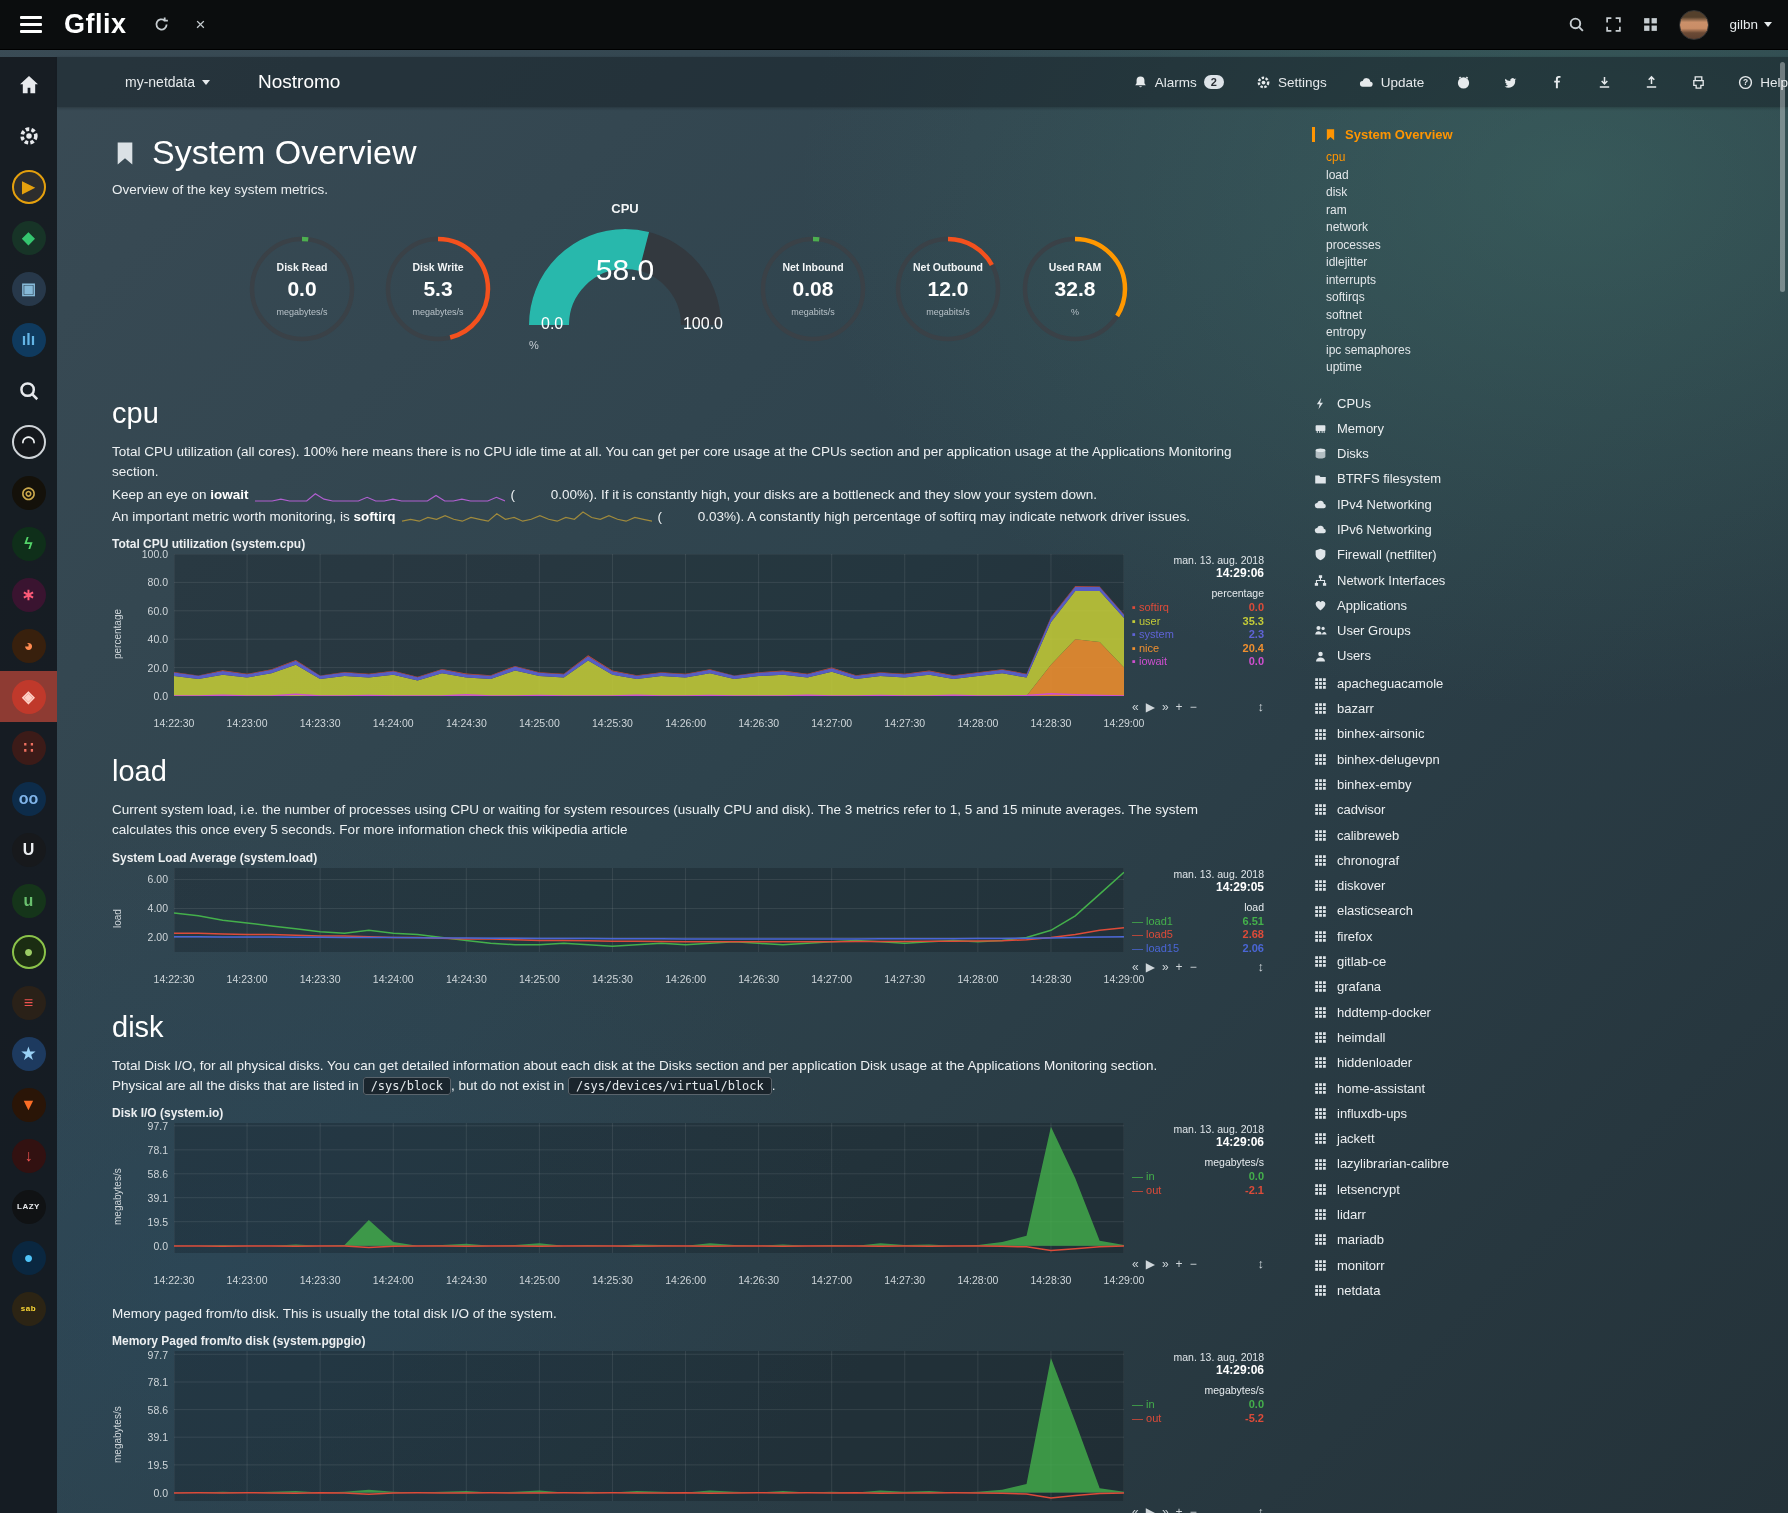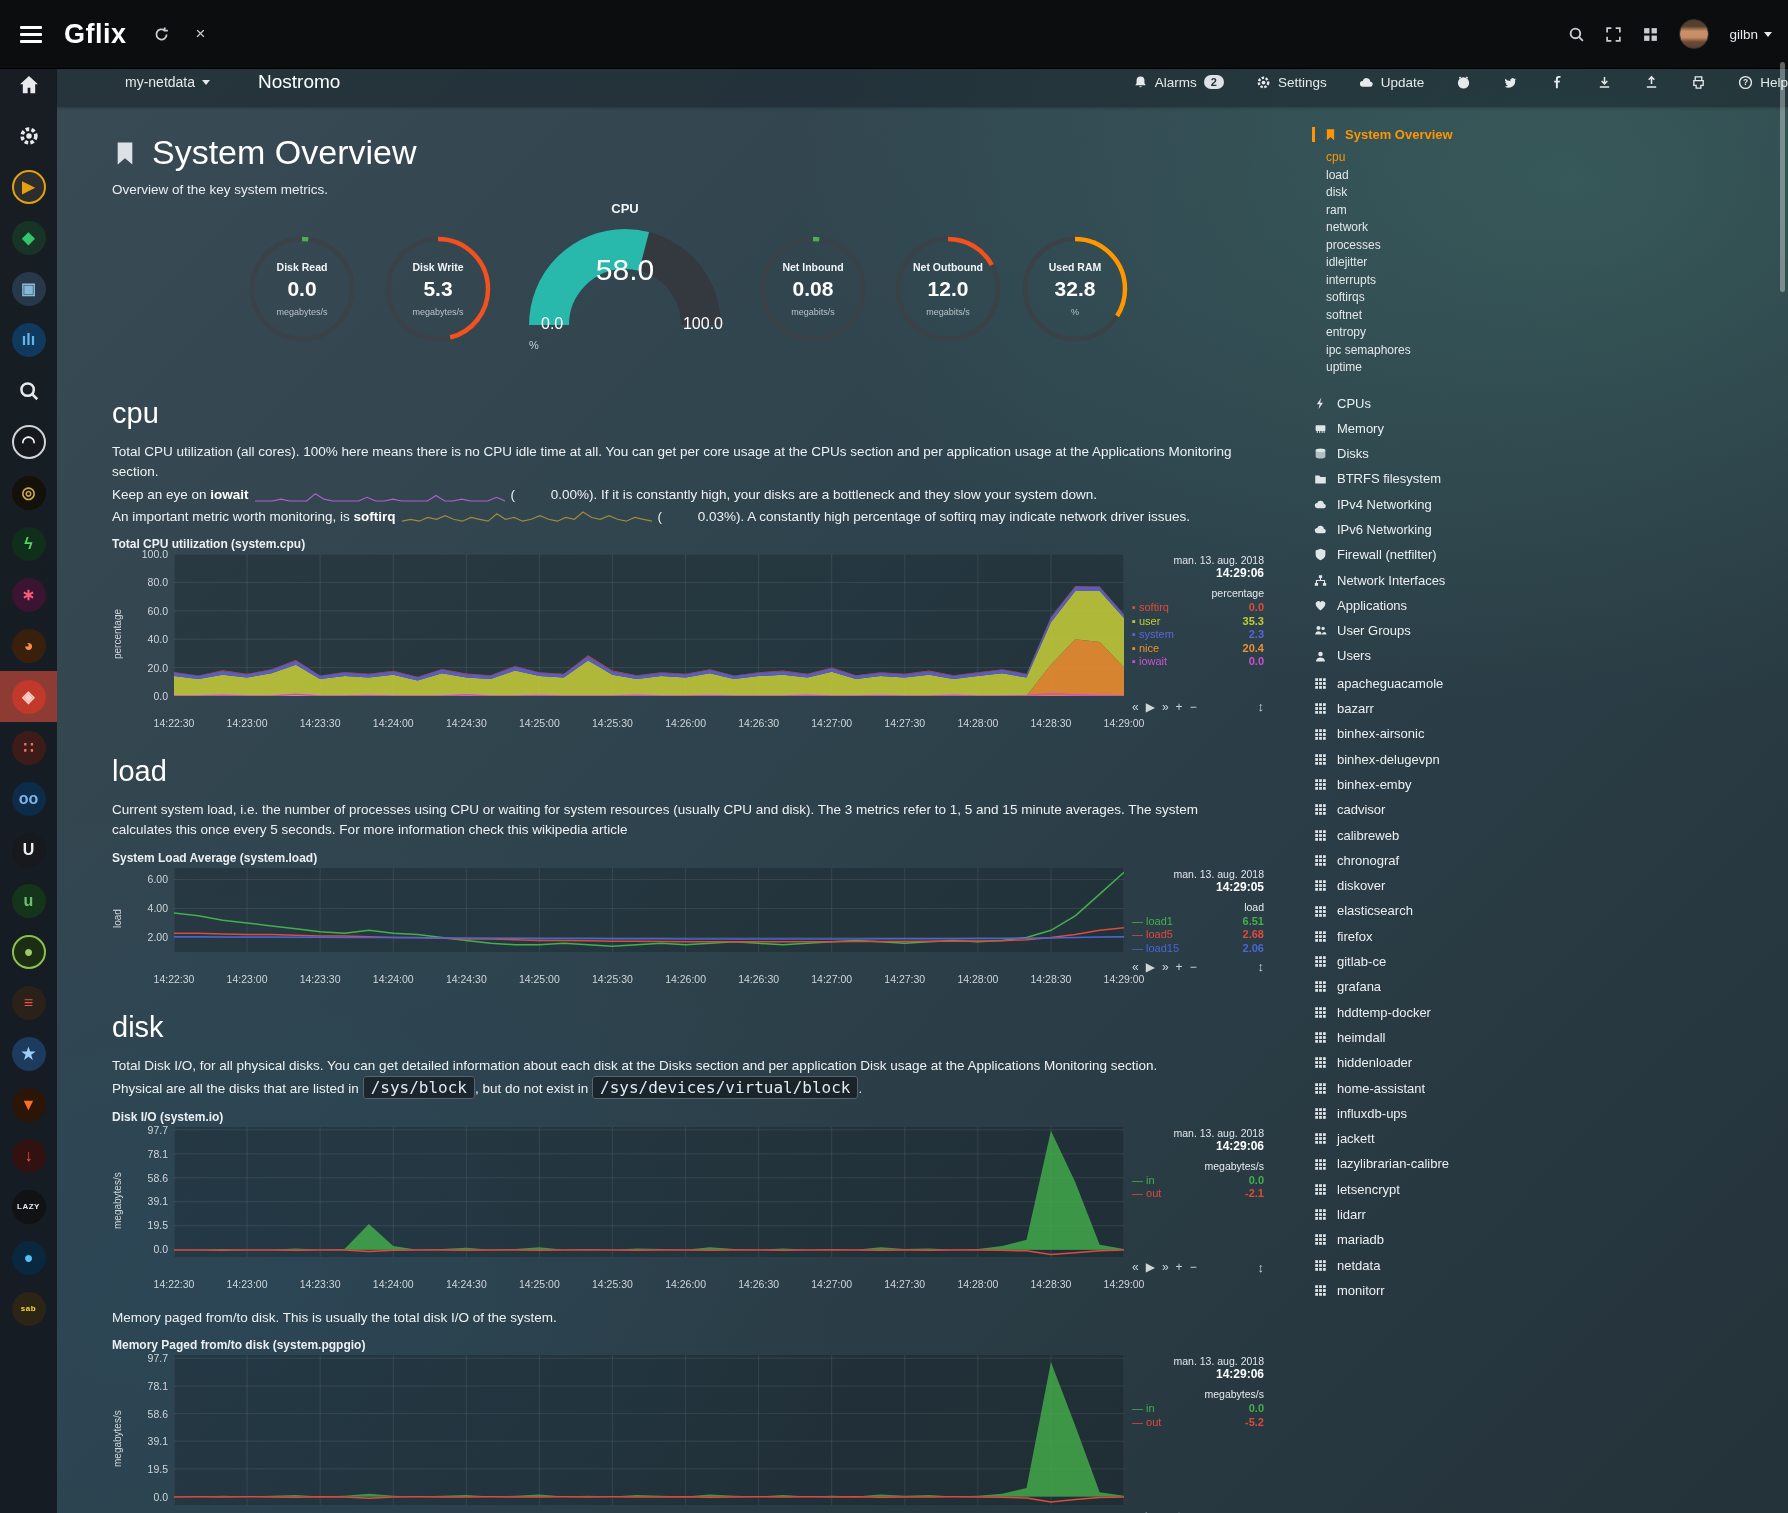--- a/index.html
+++ b/index.html
@@ -5,21 +5,21 @@
 *{margin:0;padding:0;box-sizing:border-box}
 html,body{width:1788px;height:1513px;overflow:hidden;background:#232f36;font-family:"Liberation Sans",sans-serif}
 button{background:none;border:none;color:inherit;font:inherit;cursor:pointer}
 ul{list-style:none}
 .stage{position:relative;width:1788px;height:1513px;overflow:hidden;color:#e9edef;
 background:
  radial-gradient(1250px 850px at 88% 12%, rgba(72,128,114,.38), transparent 62%),
  radial-gradient(1100px 800px at 12% 85%, rgba(42,74,96,.45), transparent 60%),
  linear-gradient(135deg,#3a4b55 0%,#2e434d 45%,#243239 100%);}
 
-.topbar{position:absolute;top:0;left:0;right:0;height:69px;background:#0b0d0e;display:flex;align-items:center;z-index:30;border-bottom:1px solid #000}
+.topbar{position:absolute;top:0;left:0;right:0;height:50px;background:#0b0d0e;display:flex;align-items:center;z-index:30;border-bottom:1px solid #000}
 .hamburger{width:50px;height:57px;display:flex;flex-direction:column;justify-content:center;align-items:center;gap:4px;margin-left:6px}
 .hamburger span{display:block;width:22px;height:3px;background:#fff;border-radius:1px}
 .brand{font-size:27px;font-weight:bold;color:#fff;margin-left:8px;letter-spacing:.5px}
 .tb-btn{color:#c7cdd1;font-size:17px;margin-left:26px;display:flex;align-items:center}
 .tb-right{margin-left:auto;display:flex;align-items:center;gap:20px;padding-right:16px;color:#c7cdd1}
 .avatar{width:30px;height:30px;border-radius:50%;background:linear-gradient(180deg,#54402c 0%,#54402c 22%,#cb906a 40%,#c98d66 62%,#6b4a36 78%,#5d4030 100%);border:1px solid #333}
 .user-menu{display:flex;align-items:center;gap:6px;color:#e8ecee;font-size:13.5px}
 .caret{width:0;height:0;border-left:4px solid transparent;border-right:4px solid transparent;border-top:5px solid currentColor;display:inline-block}
 
 .app-sidebar{position:absolute;left:0;top:57px;bottom:0;width:57px;background:rgba(18,23,28,.88);z-index:20;display:flex;flex-direction:column;align-items:center;padding-top:2px}
@@ -58,21 +58,21 @@
 .gb-min{position:absolute;left:16px;bottom:18px;font-size:16px;color:#fff}
 .gb-max{position:absolute;right:2px;bottom:18px;font-size:16px;color:#fff}
 .gb-unit{position:absolute;left:4px;bottom:0;font-size:11px;color:#c6cdd2}
 
 h2.sec{font-size:29px;font-weight:400;color:#fff;margin:24px 0 12px}
 .desc{font-size:13.5px;color:#edf1f3;line-height:1.5;max-width:1125px}
 .desc b{color:#fff}
 .note{margin-top:2px}
 .spark{display:inline-block;vertical-align:middle;margin:0 6px;width:250px;height:14px}
 .pgap{display:inline-block;width:74px;text-align:right}
-.code{font-family:"DejaVu Sans Mono",monospace;font-size:16px;background:rgba(18,24,30,.7);border:1px solid #5a646c;border-radius:3px;padding:1px 7px;color:#e4e9ec}
+.code{font-family:"DejaVu Sans Mono",monospace;font-size:12px;background:rgba(18,24,30,.7);border:1px solid #5a646c;border-radius:3px;padding:1px 7px;color:#e4e9ec}
 
 .chart-block{margin-top:10px}
 .chart-title{font-size:12px;font-weight:bold;color:#eceff1;margin-bottom:3px}
 .chart-body{display:flex;align-items:flex-start}
 .chart-ylab{width:16px;writing-mode:vertical-rl;transform:rotate(180deg);font-size:10px;color:#cfd6da;text-align:center;align-self:stretch}
 .chart-yticks{width:46px;position:relative;font-size:10.5px;color:#cfd6da}
 .chart-yticks span{position:absolute;right:6px;transform:translateY(-50%)}
 .chart-plot{width:950px;position:relative;background:rgba(5,10,14,.22);cursor:crosshair}
 .chart-plot svg{position:absolute;inset:0;width:100%;height:100%}
 .gl{stroke:rgba(255,255,255,.09);stroke-width:1;vector-effect:non-scaling-stroke}
@@ -1289,37 +1289,37 @@
                 <rect x="11.1" y="1.5" width="3.4" height="3.4"></rect>
                 <rect x="1.5" y="6.3" width="3.4" height="3.4"></rect>
                 <rect x="6.3" y="6.3" width="3.4" height="3.4"></rect>
                 <rect x="11.1" y="6.3" width="3.4" height="3.4"></rect>
                 <rect x="1.5" y="11.1" width="3.4" height="3.4"></rect>
                 <rect x="6.3" y="11.1" width="3.4" height="3.4"></rect>
                 <rect x="11.1" y="11.1" width="3.4" height="3.4"></rect>
               </g>
             </svg>
           </span>
+          <span>monitorr</span>
+        </li>
+        <li>
+          <span class="icon" style="font-size:13px">
+            <svg viewBox="0 0 16 16">
+              <g fill="currentColor">
+                <rect x="1.5" y="1.5" width="3.4" height="3.4"></rect>
+                <rect x="6.3" y="1.5" width="3.4" height="3.4"></rect>
+                <rect x="11.1" y="1.5" width="3.4" height="3.4"></rect>
+                <rect x="1.5" y="6.3" width="3.4" height="3.4"></rect>
+                <rect x="6.3" y="6.3" width="3.4" height="3.4"></rect>
+                <rect x="11.1" y="6.3" width="3.4" height="3.4"></rect>
+                <rect x="1.5" y="11.1" width="3.4" height="3.4"></rect>
+                <rect x="6.3" y="11.1" width="3.4" height="3.4"></rect>
+                <rect x="11.1" y="11.1" width="3.4" height="3.4"></rect>
+              </g>
+            </svg>
+          </span>
           <span>netdata</span>
-        </li>
-        <li>
-          <span class="icon" style="font-size:13px">
-            <svg viewBox="0 0 16 16">
-              <g fill="currentColor">
-                <rect x="1.5" y="1.5" width="3.4" height="3.4"></rect>
-                <rect x="6.3" y="1.5" width="3.4" height="3.4"></rect>
-                <rect x="11.1" y="1.5" width="3.4" height="3.4"></rect>
-                <rect x="1.5" y="6.3" width="3.4" height="3.4"></rect>
-                <rect x="6.3" y="6.3" width="3.4" height="3.4"></rect>
-                <rect x="11.1" y="6.3" width="3.4" height="3.4"></rect>
-                <rect x="1.5" y="11.1" width="3.4" height="3.4"></rect>
-                <rect x="6.3" y="11.1" width="3.4" height="3.4"></rect>
-                <rect x="11.1" y="11.1" width="3.4" height="3.4"></rect>
-              </g>
-            </svg>
-          </span>
-          <span>monitorr</span>
         </li>
       </ul>
   </aside>
 
   <div class="scrollbar"></div>
 </div>
 
 </body></html>

